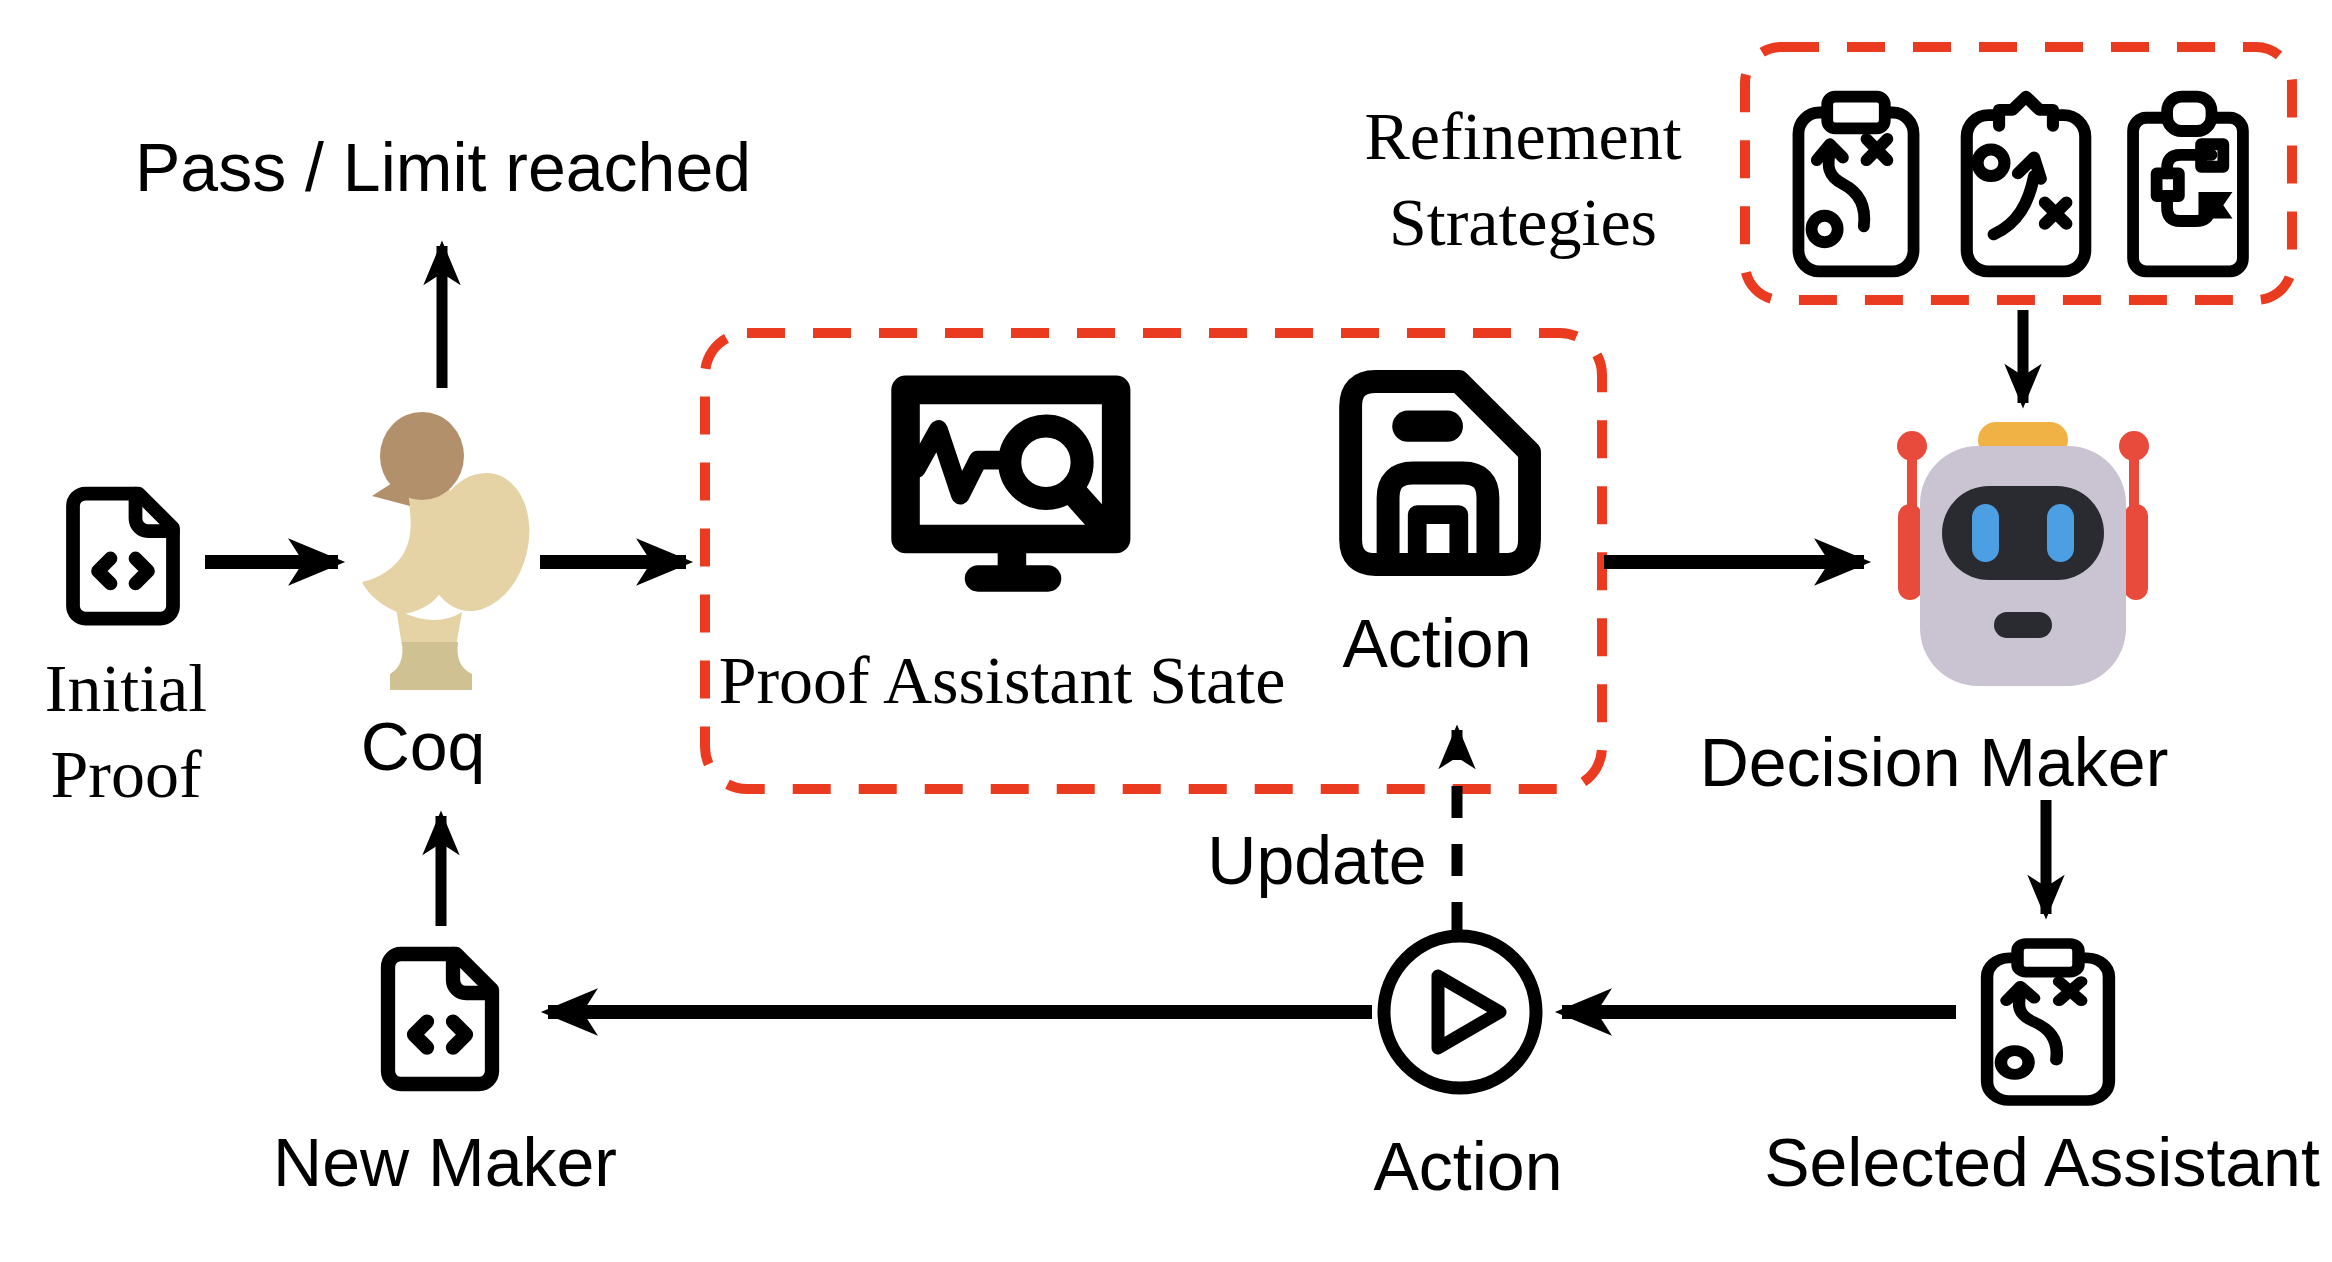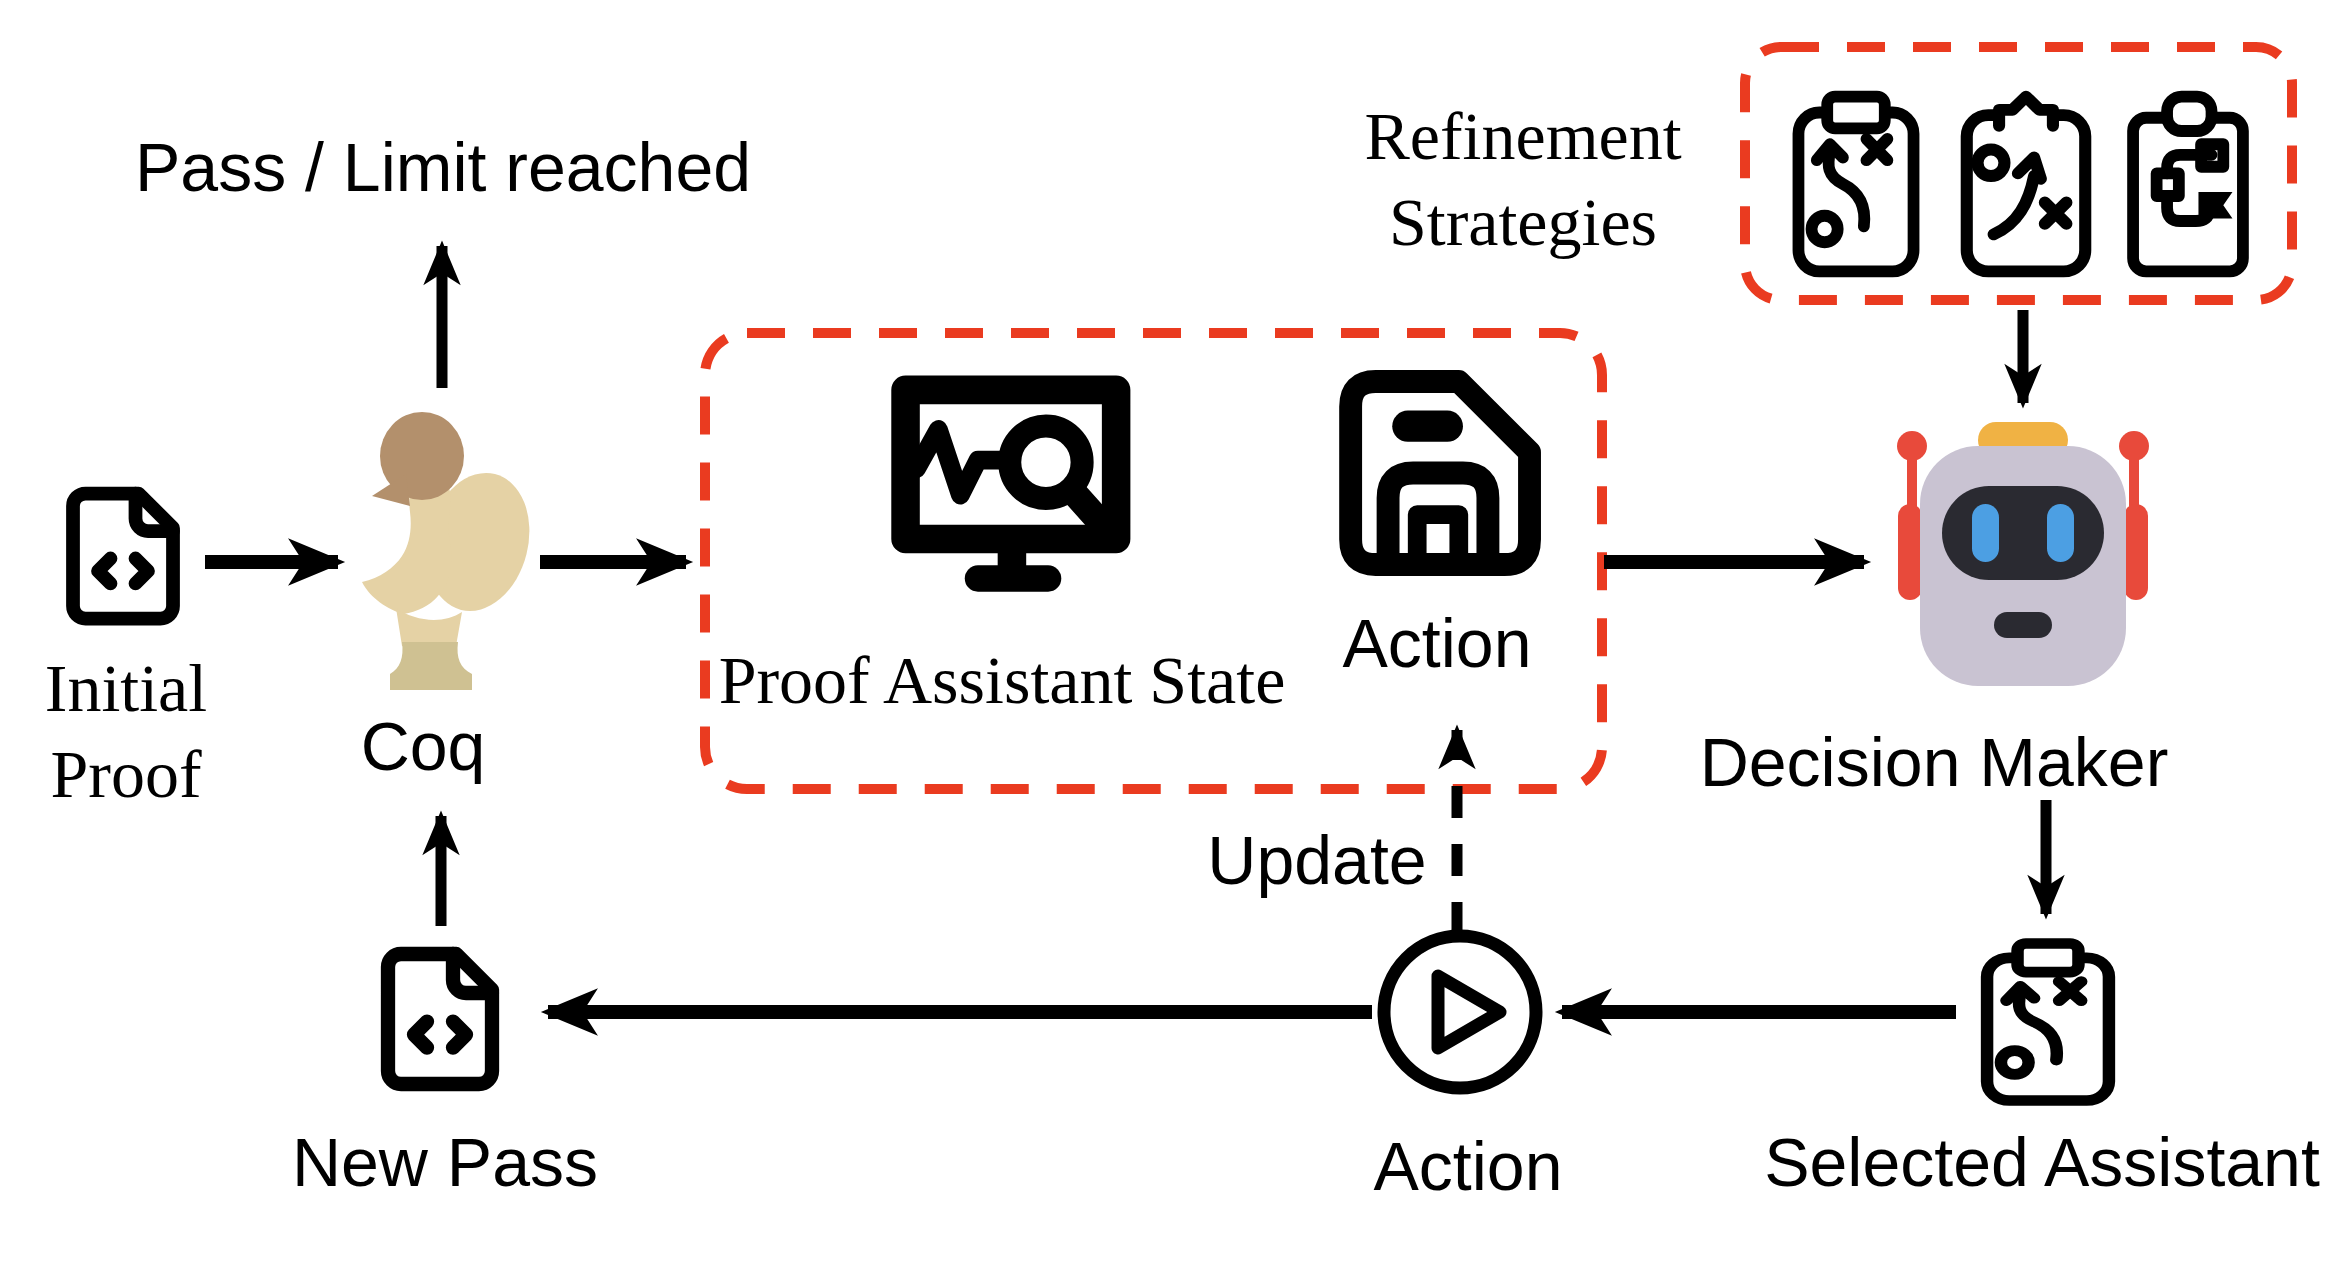--- a/index.html
+++ b/index.html
@@ -183,15 +183,15 @@
   <div class="lbl" style="left:443px;top:167px">Pass / Limit reached</div>
   <div class="lbl wrap" style="left:126px;top:731px;width:270px">Initial Proof</div>
   <div class="lbl" style="left:423px;top:746px">Coq</div>
   <div class="lbl wrap" style="left:1002px;top:680px;width:600px">Proof Assistant State</div>
   <div class="lbl" style="left:1437px;top:643px">Action</div>
   <div class="lbl" style="left:1317px;top:860px">Update</div>
   <div class="lbl wrap" style="left:1523px;top:179px;width:430px">Refinement Strategies</div>
   <div class="lbl" style="left:1934px;top:762px">Decision Maker</div>
   <div class="lbl" style="left:2042px;top:1162px">Selected Assistant</div>
   <div class="lbl" style="left:1468px;top:1166px">Action</div>
-  <div class="lbl" style="left:445px;top:1162px">New Pass</div>
+  <div class="lbl" style="left:445px;top:1162px">New Maker</div>
 
 </div>
 
 </body></html>

